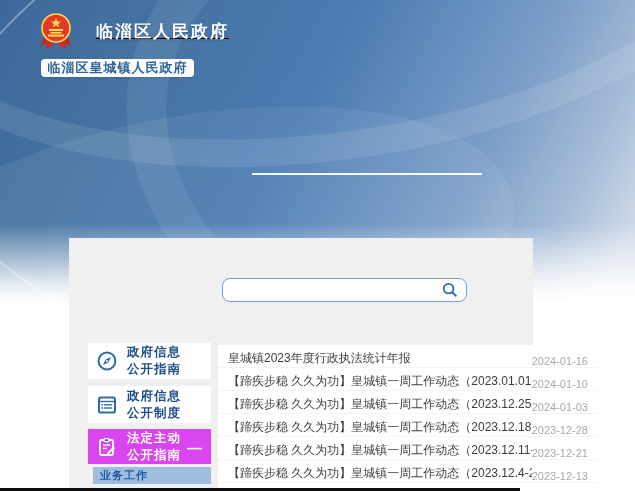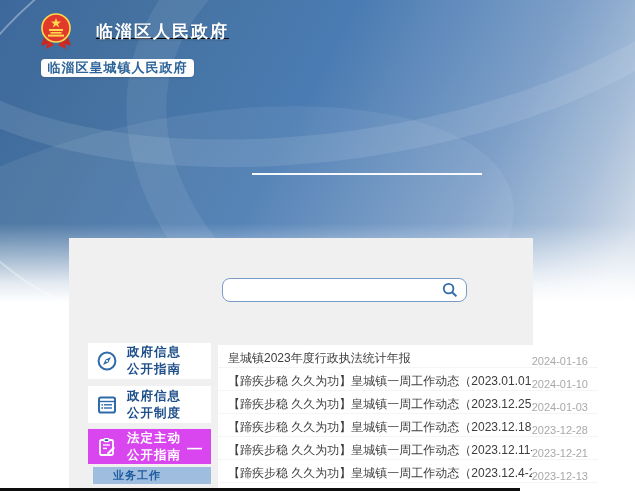--- a/index.html
+++ b/index.html
@@ -43,21 +43,21 @@
 
   
   .side-item { position:absolute; left:19px; width:123px; height:36px; background:#ffffff;
     display:flex; align-items:center; cursor:pointer; }
   .side-item .side-icon { width:20px; height:20px; margin:0 10px 0 9px; flex:0 0 auto; }
   .side-label { font-size:12.5px; font-weight:700; color:#1e4f8a; line-height:17px; letter-spacing:1px; }
   .side-item.active { background:#d946ef; }
   .side-item.active .side-label { color:#ffffff; }
   .minus-ind { position:absolute; right:9px; top:16px; color:#ffffff; font-size:15px; font-weight:700; line-height:6px; }
   .side-sub { position:absolute; left:24px; top:229px; width:118px; height:17px; background:#9fbedf;
-    display:flex; align-items:center; padding-left:20px; font-size:11px; font-weight:700; color:#1d5a9e; letter-spacing:1px; cursor:pointer; }
+    display:flex; align-items:center; padding-left:7px; font-size:11px; font-weight:700; color:#1d5a9e; letter-spacing:1px; cursor:pointer; }
 
   
   .list { position:absolute; left:149px; top:107px; width:380px; height:146px; background:#ffffff; overflow:hidden; }
   .row { height:23px; display:flex; align-items:flex-end; justify-content:space-between; padding:0 10px; border-bottom:1px solid #f5f5f5; }
   .row-title { font-size:12px; color:#3c3c3c; white-space:nowrap; overflow:hidden; max-width:310px; cursor:pointer; }
   .row-date { font-size:11px; color:#a9a9a9; white-space:nowrap; }
 
   .bottom-line { position:absolute; left:0; top:488px; width:520px; height:3px; background:#0d0d0d; z-index:9; }
 </style>
 </head>

